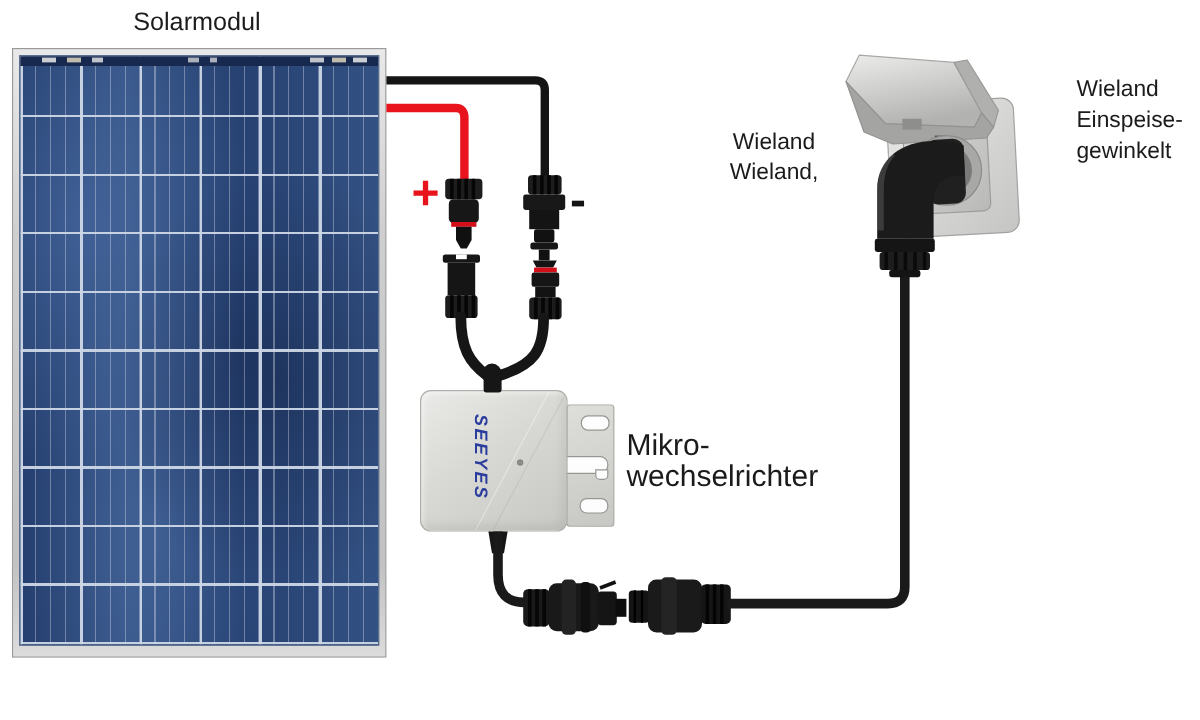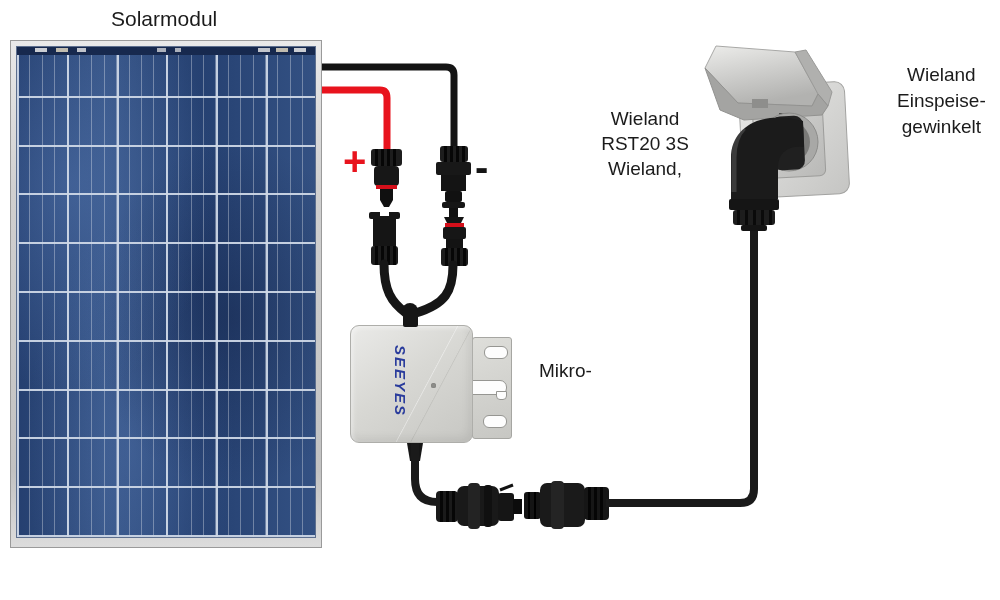--- a/index.html
+++ b/index.html
@@ -45,25 +45,25 @@
   .brand{position:absolute;left:58px;top:19px;transform:rotate(90deg);transform-origin:0 0;
          font-weight:bold;font-style:italic;font-size:15px;letter-spacing:2px;color:#2a3c9c;
          white-space:nowrap;}
   .led{position:absolute;left:80px;top:57px;width:5px;height:5px;border-radius:50%;
        background:#8e8e8a;box-shadow:inset 0 0 1px #555;}
 
   
   .overlay{position:absolute;left:0;top:0;width:1000px;height:600px;pointer-events:none;}
 
   
-  .lbl{position:absolute;color:#1b1b1b;text-align:center;}
+  .lbl{position:absolute;color:#1b1b1b;}
   .lbl-solar{left:111px;top:7px;font-size:21px;}
   .lbl-plug{left:570px;top:106px;width:150px;text-align:center;font-size:19px;line-height:25px;}
   .lbl-socket{left:897px;top:62px;font-size:19px;line-height:26px;}
-  .lbl-inv{left:539px;top:358px;font-size:19px;line-height:26px;}
+  .lbl-inv{left:522px;top:358px;font-size:25px;line-height:26px;}
   .sign{position:absolute;font-weight:bold;font-size:40px;line-height:1;}
   .sign-plus{left:343px;top:141px;color:#e8131d;}
   .sign-minus{left:475px;top:147px;color:#141414;}
 </style>
 </head>
 <body>
 
 <div class="stage">
 
   <div class="panel">
@@ -220,27 +220,27 @@
     </g>
   </svg>
 
   <div class="lbl lbl-solar">Solarmodul</div>
 
   <div class="sign sign-plus">+</div>
   <div class="sign sign-minus">-</div>
 
   <div class="lbl lbl-plug">
     <div>Wieland</div>
-    <div>RST20 3S</div>
     <div>Wieland,</div>
   </div>
 
   <div class="lbl lbl-socket">
     <div>Wieland</div>
     <div>Einspeise-</div>
     <div>gewinkelt</div>
   </div>
 
   <div class="lbl lbl-inv">
     <div>Mikro-</div>
+    <div>wechselrichter</div>
   </div>
 
 </div>
 
 </body></html>

